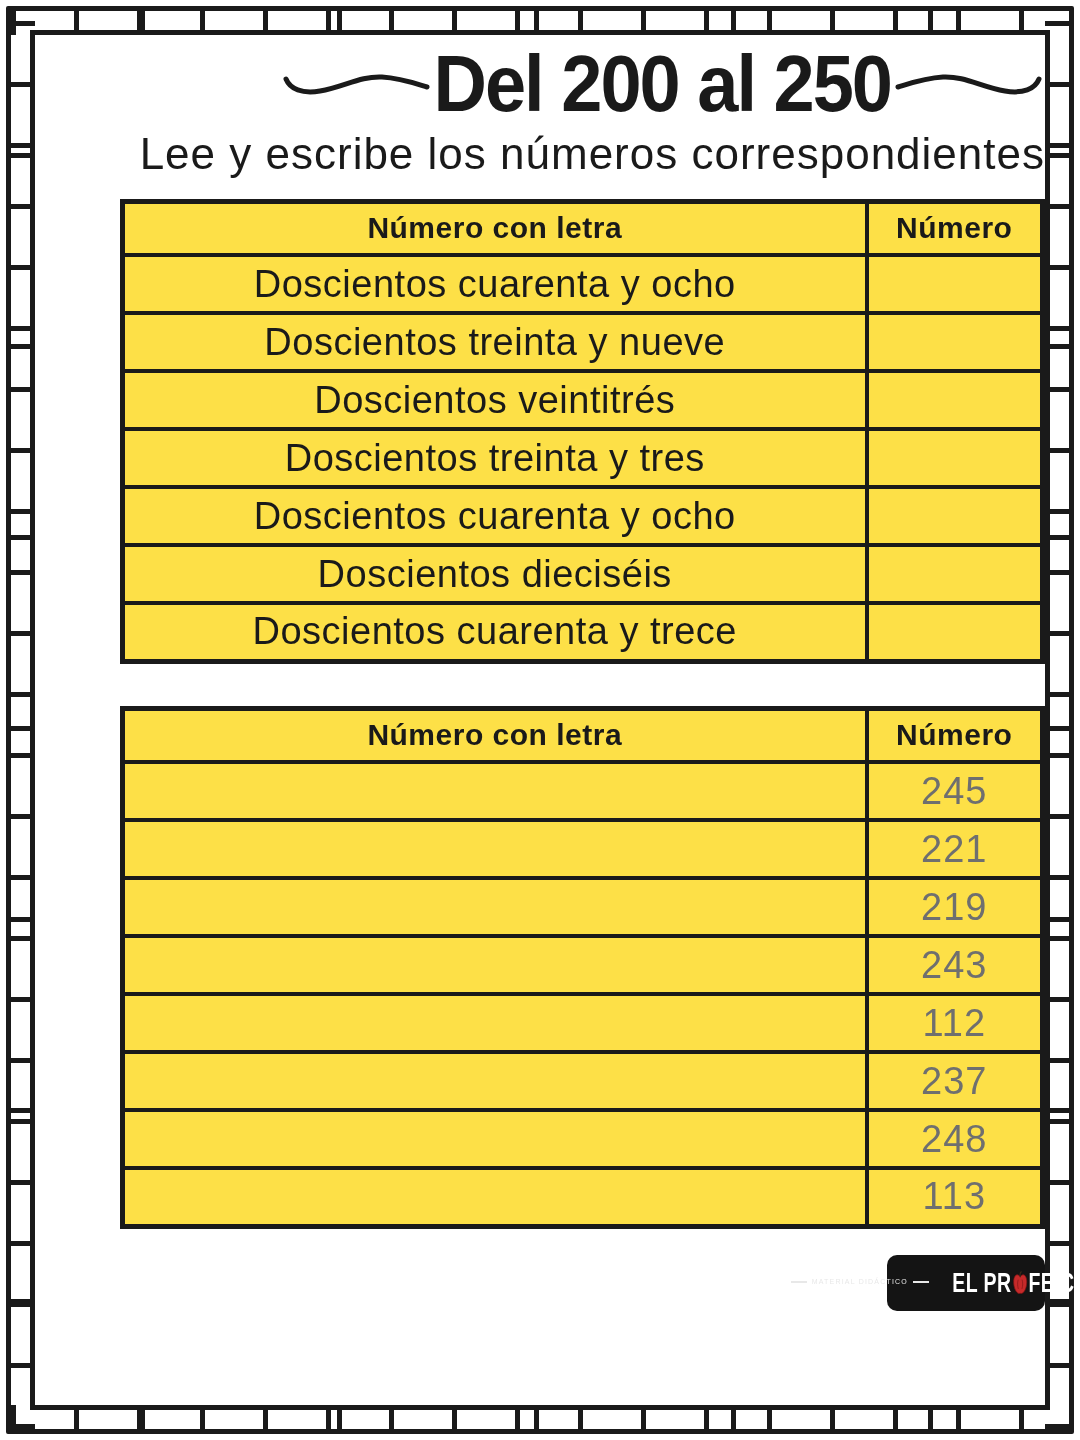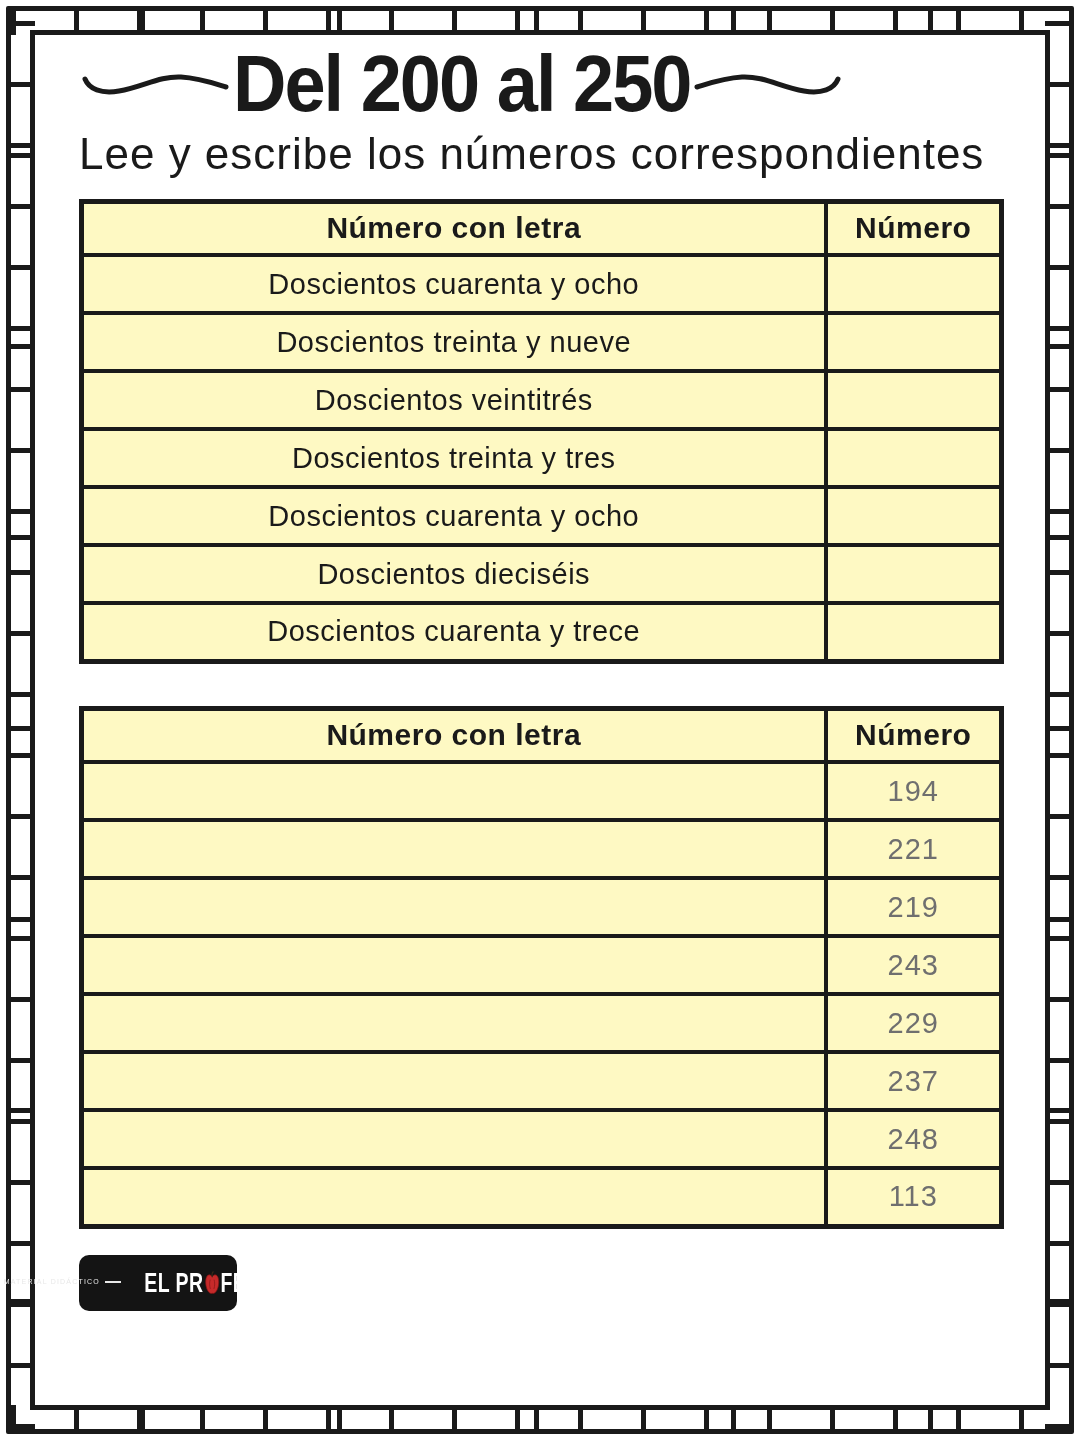--- a/index.html
+++ b/index.html
@@ -48,21 +48,21 @@
   }
   .tick.left { left: 0; }
   .tick.right { right: 0; }
 
   
   .content {
     position: absolute;
     inset: 35px;
     display: flex;
     flex-direction: column;
-    align-items: flex-start;
+    align-items: flex-end;
     margin-left: 44px;
   }
 
   .title-row {
     margin-top: 10px;
     display: flex;
     align-items: center;
     gap: 4px;
   }
   .title {
@@ -80,38 +80,38 @@
     font-size: 44px;
     letter-spacing: 1px;
     white-space: nowrap;
   }
 
   table.wtable {
     width: 925px;
     table-layout: fixed;
     border-collapse: collapse;
     border: 5px solid var(--ink);
-    background: #fef9c3;
+    background: #fde047;
   }
   table.t1 { margin-top: 20px; }
   table.t2 { margin-top: 42px; }
   .wtable th, .wtable td {
     border: 4px solid var(--ink);
     text-align: center;
     vertical-align: middle;
     overflow: hidden;
     white-space: nowrap;
   }
   .wtable th {
     height: 54px;
     font-size: 30px;
     font-weight: 700;
     letter-spacing: 0.5px;
   }
-  .wtable td { height: 58px; font-size: 29px; letter-spacing: 0.5px; }
+  .wtable td { height: 58px; font-size: 38px; letter-spacing: 0.5px; }
   .c-words { width: 744px; }
   .c-num   { width: auto; }
   td.answer {
     color: var(--answer-gray);
     font-weight: 400;
     letter-spacing: 1px;
   }
 
   
   .logo {
@@ -227,41 +227,41 @@
     <thead>
       <tr>
         <th class="c-words">Número con letra</th>
         <th class="c-num">Número</th>
       </tr>
     </thead>
     <tbody>
 
         <tr>
           <td class="c-words"></td>
-          <td class="c-num answer">194</td>
+          <td class="c-num answer">245</td>
         </tr>
 
         <tr>
           <td class="c-words"></td>
           <td class="c-num answer">221</td>
         </tr>
 
         <tr>
           <td class="c-words"></td>
           <td class="c-num answer">219</td>
         </tr>
 
         <tr>
           <td class="c-words"></td>
           <td class="c-num answer">243</td>
         </tr>
 
         <tr>
           <td class="c-words"></td>
-          <td class="c-num answer">229</td>
+          <td class="c-num answer">112</td>
         </tr>
 
         <tr>
           <td class="c-words"></td>
           <td class="c-num answer">237</td>
         </tr>
 
         <tr>
           <td class="c-words"></td>
           <td class="c-num answer">248</td>

